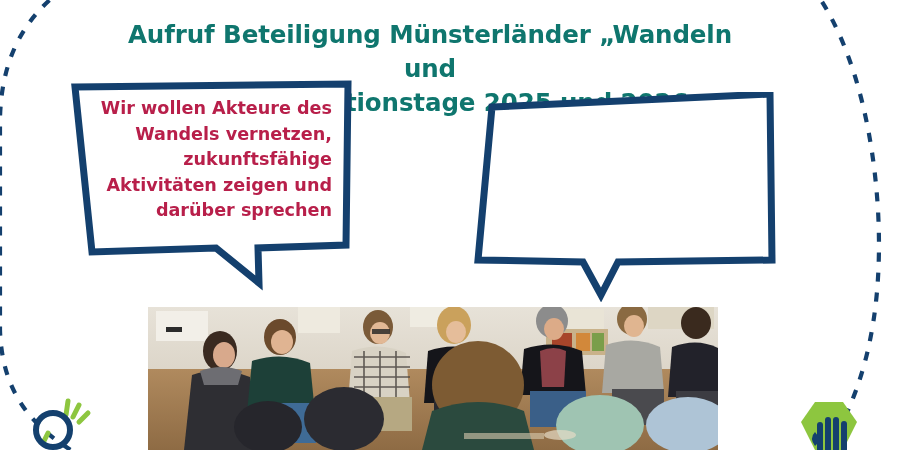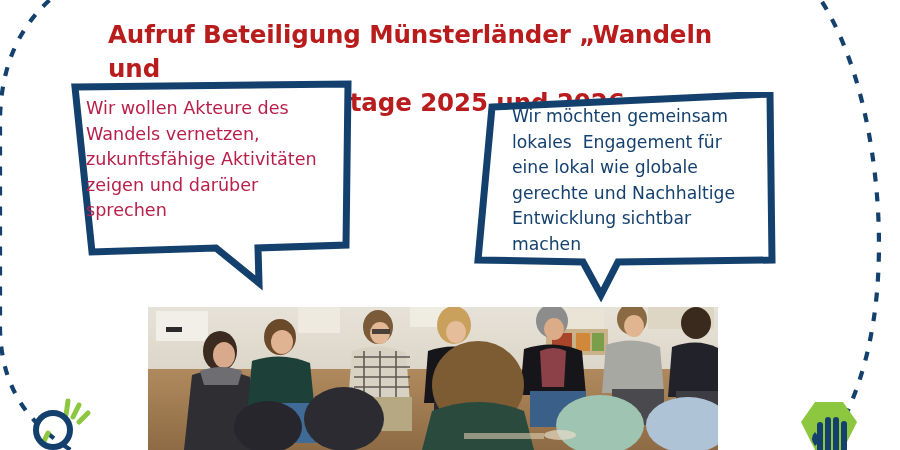--- a/index.html
+++ b/index.html
@@ -10,40 +10,40 @@
     overflow:hidden;
     position:relative;
   }
   #stage{position:absolute;inset:0;width:900px;height:450px;overflow:hidden;background:#fff;}
 
   
   .frame-svg{position:absolute;left:0;top:0;width:900px;height:450px;pointer-events:none;}
 
   
   .title{
-    position:absolute;left:108px;top:18px;width:620px;
-    text-align:left;
-    color:#b91c1c;
+    position:absolute;left:120px;top:18px;width:620px;
+    text-align:center;
+    color:#0f766e;
     font-weight:bold;
     font-size:24.5px;
     line-height:34px;
     letter-spacing:-0.1px;
   }
 
   
   .logo{position:absolute;left:744px;top:2px;width:152px;height:62px;}
   .logo-svg{position:absolute;left:0;top:0;}
 
   
   .bubble{position:absolute;}
   .bubble svg{position:absolute;left:0;top:0;}
   .bubble .btext{
     position:absolute;
-    text-align:left;
-    font-weight:normal;
+    text-align:right;
+    font-weight:bold;
     line-height:25.5px;
     white-space:pre-wrap;
   }
 
   #bubble-left{left:56px;top:80px;width:300px;height:215px;}
   #bubble-left .btext{
     left:30px;top:16px;width:246px;
     color:#B81F4A;
     font-size:17.6px;
   }
@@ -87,21 +87,20 @@
     <svg width="300" height="215" viewBox="0 0 300 215">
       <path d="M 19 7 L 292 4 L 290 165 L 202 168 L 203 203 L 160 168 L 36 172 Z" fill="#FFFFFF" stroke="#14406E" stroke-width="7" stroke-linejoin="miter"></path>
     </svg>
     <div class="btext">Wir wollen Akteure des Wandels vernetzen, zukunftsfähige Aktivitäten zeigen und darüber sprechen</div>
   </div>
 
   <div class="bubble" id="bubble-right">
     <svg width="312" height="210" viewBox="0 0 312 210">
       <path d="M 22 15 L 300 2 L 302 168 L 148 170 L 131 203 L 113 170 L 8 168 Z" fill="#FFFFFF" stroke="#14406E" stroke-width="7" stroke-linejoin="miter"></path>
     </svg>
-    <div class="btext">Wir möchten gemeinsam lokales  Engagement für eine lokal wie globale gerechte und Nachhaltige Entwicklung sichtbar machen</div>
   </div>
 
   <div class="photo">
     <svg width="570" height="143" viewBox="0 0 570 143">
       <defs>
         <linearGradient id="wallg" x1="0" y1="0" x2="0" y2="1">
           <stop offset="0" stop-color="#e7e2d8"></stop>
             <stop offset="1" stop-color="#cfc6b6"></stop>
         </linearGradient>
         <linearGradient id="floorg" x1="0" y1="0" x2="0" y2="1">

